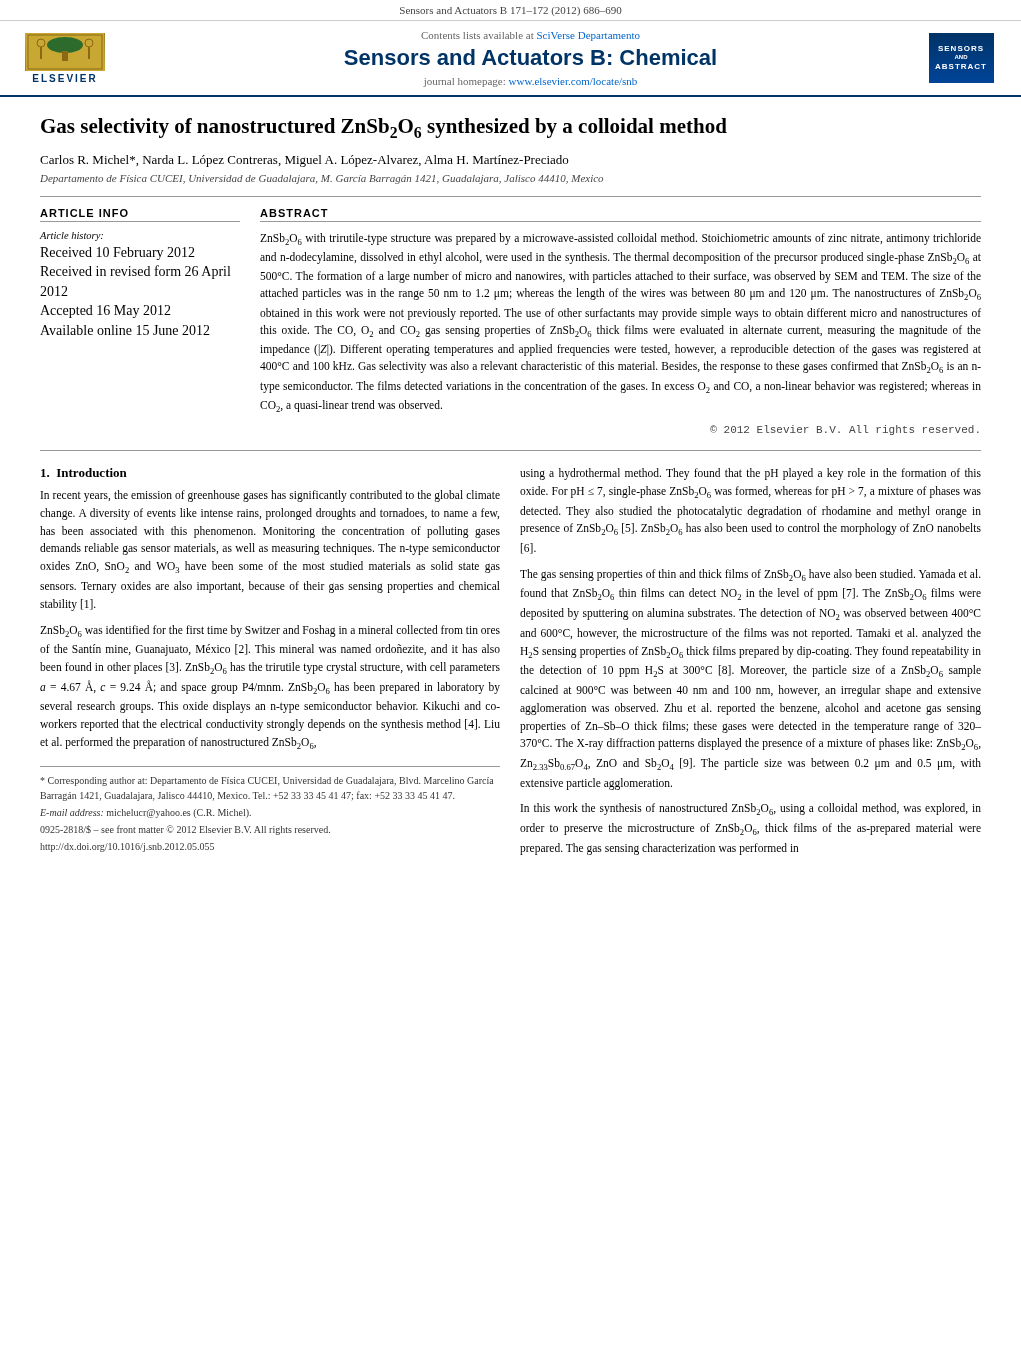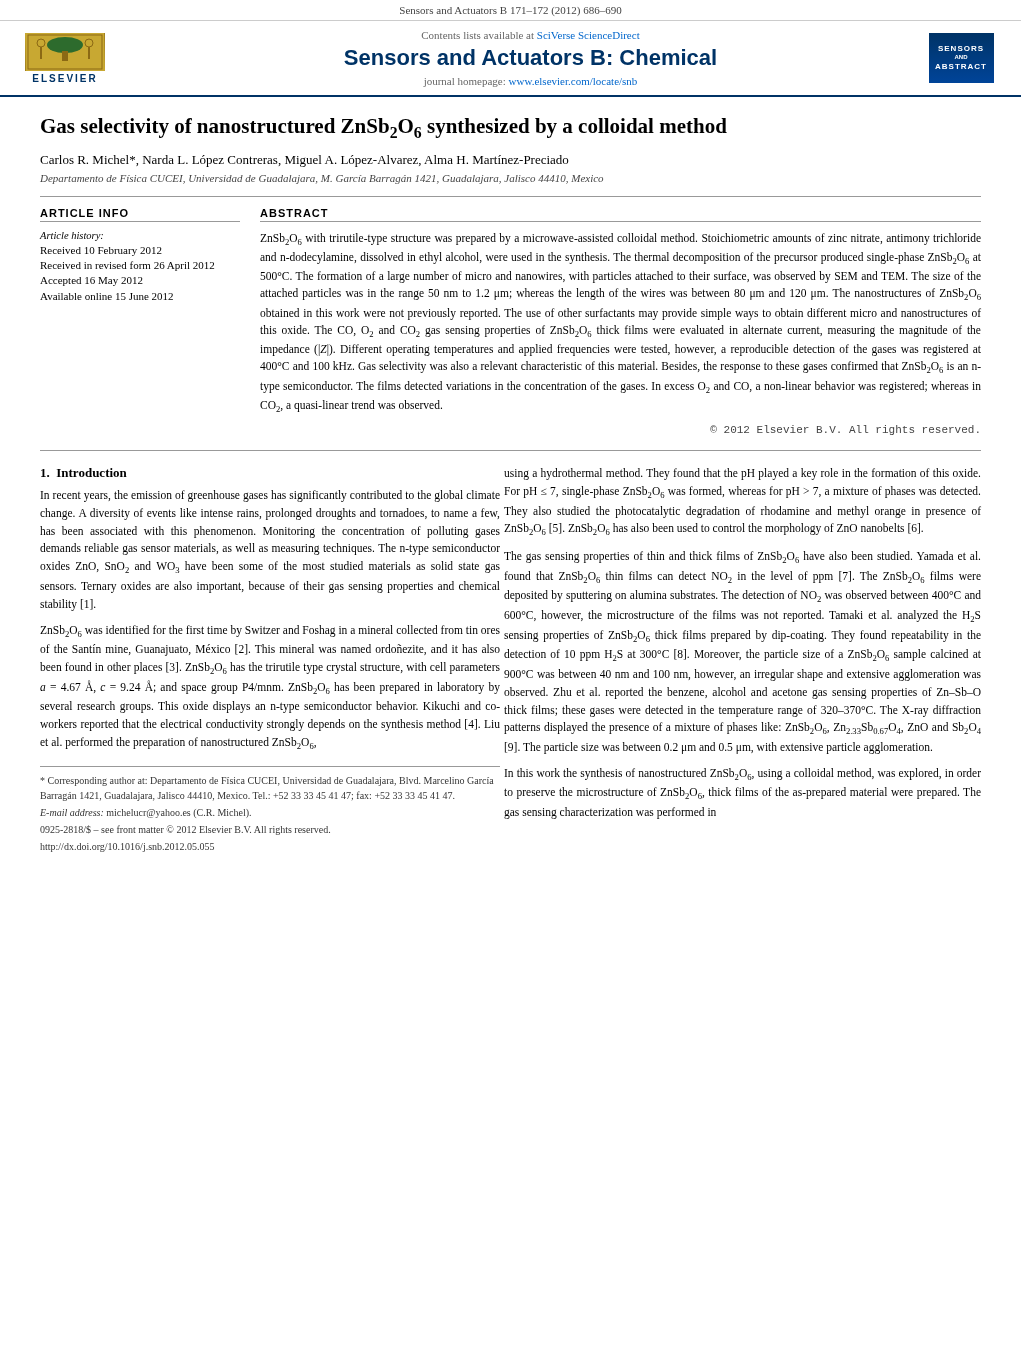--- a/index.html
+++ b/index.html
@@ -166,21 +166,21 @@
     }
     .info-group { margin-bottom: 10px; }
     .info-label {
       font-size: 10.5px;
       font-style: italic;
       color: #000;
       display: block;
       margin-bottom: 2px;
     }
     .info-text {
-      font-size: 11px;
+      font-size: 14px;
       color: #000;
       display: block;
       line-height: 1.4;
     }
     .keywords-list {
       font-size: 10.5px;
       color: #000;
       line-height: 1.6;
     }
 
@@ -195,21 +195,21 @@
       text-align: right;
       font-size: 11px;
       color: #444;
       margin-top: 8px;
       font-family: Liberation Mono, monospace;
     }
 
     
     .body-content {
       display: flex;
-      gap: 4px;
+      gap: 20px;
       margin-top: 14px;
       border-top: 1px solid #999;
       padding-top: 14px;
     }
     .body-col-left {
       width: 460px;
       min-width: 460px;
     }
     .body-col-right {
       flex: 1;
@@ -266,21 +266,21 @@
           <circle cx="63" cy="10" r="4" fill="#c8a832" stroke="#8B6914" stroke-width="1"></circle>
           <line x1="63" y1="14" x2="63" y2="26" stroke="#8B6914" stroke-width="2"></line>
         </svg>
       </div>
       <div class="elsevier-text">ELSEVIER</div>
     </div>
   </div>
   <div class="journal-header-center">
     <div class="sciverse-link">
       <span>Contents lists available at </span>
-      <a>SciVerse ScienceDirect</a>
+      <a>SciVerse Departamento</a>
     </div>
     <div class="journal-title-main">Sensors and Actuators B: Chemical</div>
     <div class="journal-homepage">
       <span>journal homepage: </span>
       <a>www.elsevier.com/locate/snb</a>
     </div>
   </div>
   <div class="journal-header-right">
     <div class="sensors-logo">
       <span class="s-top">SENSORS</span>

